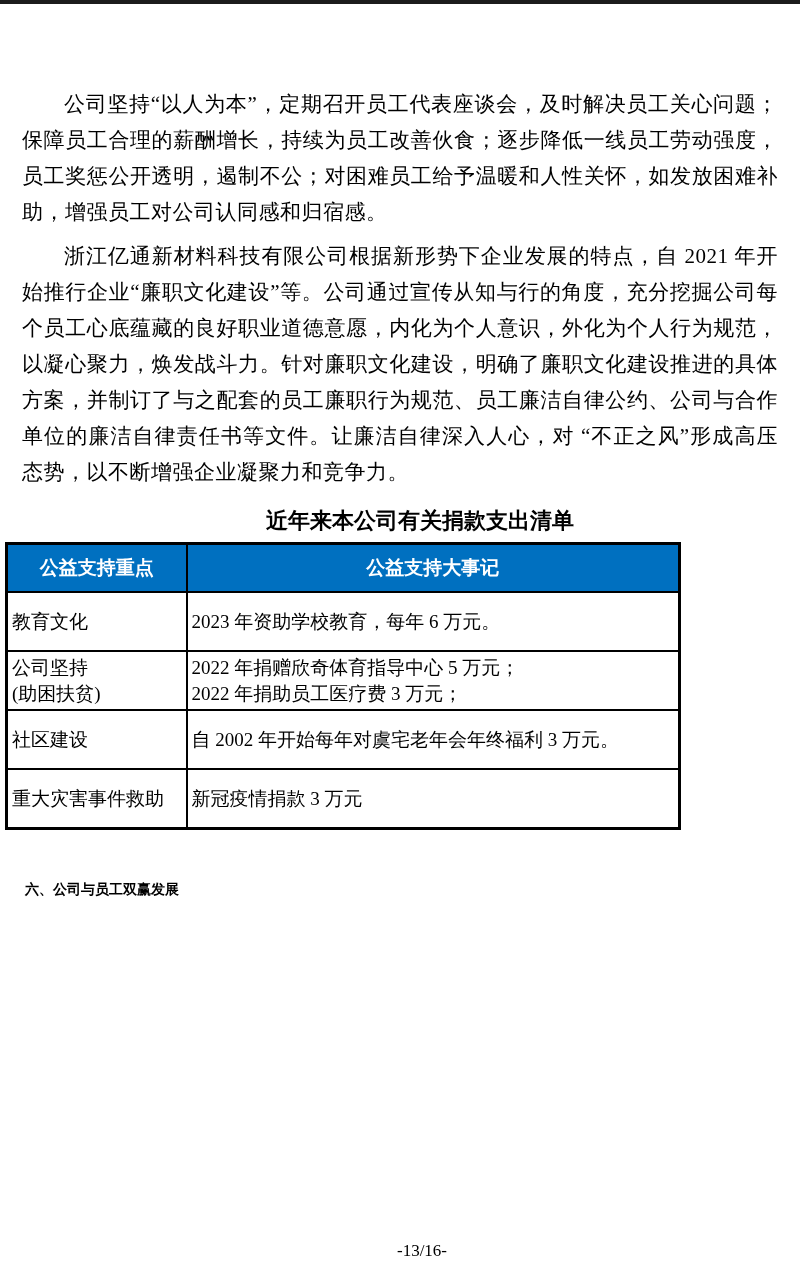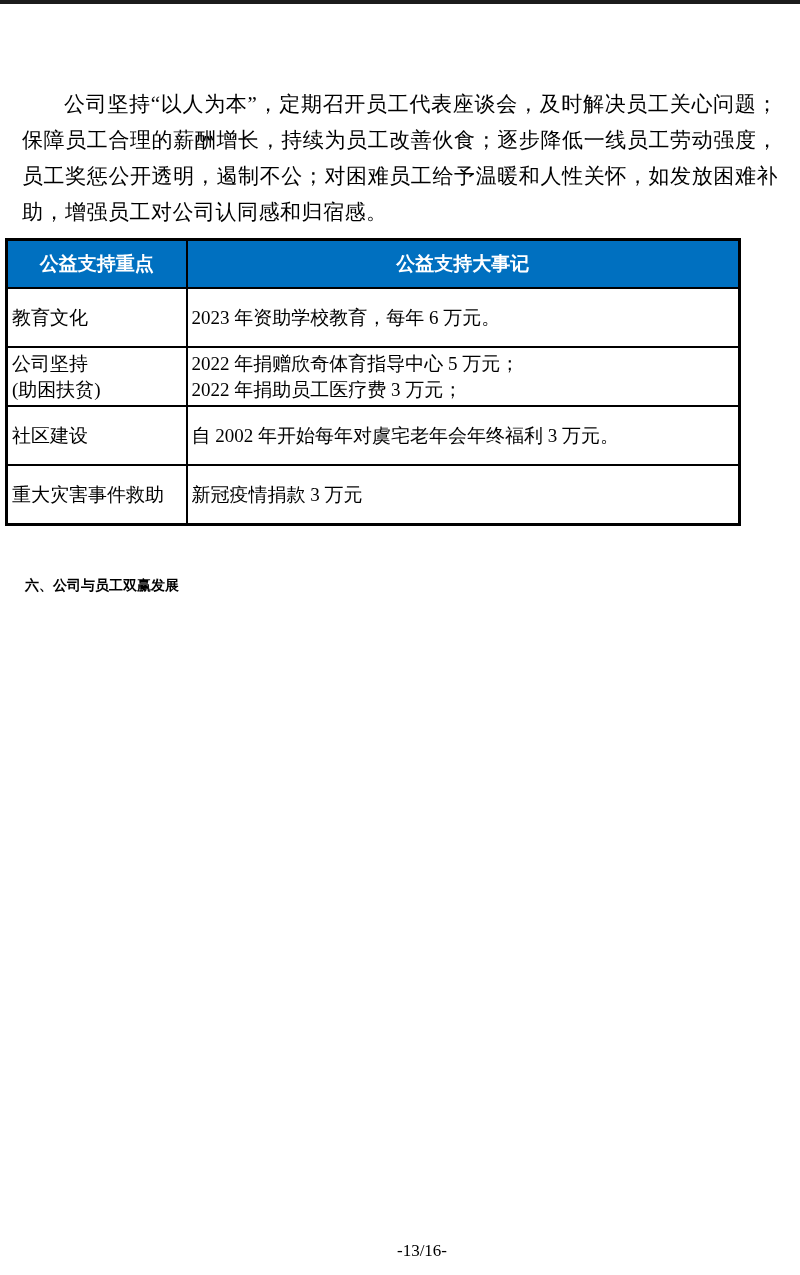--- a/index.html
+++ b/index.html
@@ -45,21 +45,21 @@
   .table-title {
     margin: 16px 0 6px 0;
     text-align: center;
     font-weight: bold;
     font-size: 22px;
     line-height: 30px;
     padding-left: 40px;
   }
   table.donation-table {
     border-collapse: collapse;
-    width: 736px;
+    width: 676px;
     margin-left: -9px;
     table-layout: fixed;
   }
   table.donation-table, table.donation-table th, table.donation-table td {
     border: 2px solid #000000;
   }
   table.donation-table { border-width: 3px; }
   table.donation-table th {
     background: #0070C0;
     color: #ffffff;
@@ -99,23 +99,25 @@
 </head>
 <body>
 
 <div class="page">
   <div class="top-rule"></div>
 
   <div class="content">
 
     <p class="body-para para-1">公司坚持“以人为本”，定期召开员工代表座谈会，及时解决员工关心问题；保障员工合理的薪酬增长，持续为员工改善伙食；逐步降低一线员工劳动强度，员工奖惩公开透明，遏制不公；对困难员工给予温暖和人性关怀，如发放困难补助，增强员工对公司认同感和归宿感。</p>
 
+    <p class="body-para">浙江亿通新材料科技有限公司根据新形势下企业发展的特点，自 2021 年开始推行企业“廉职文化建设”等。公司通过宣传从知与行的角度，充分挖掘公司每个员工心底蕴藏的良好职业道德意愿，内化为个人意识，外化为个人行为规范，以凝心聚力，焕发战斗力。针对廉职文化建设，明确了廉职文化建设推进的具体方案，并制订了与之配套的员工廉职行为规范、员工廉洁自律公约、公司与合作单位的廉洁自律责任书等文件。让廉洁自律深入人心，对 “不正之风”形成高压态势，以不断增强企业凝聚力和竞争力。</p>
 
 
 
+    <div class="table-title">近年来本公司有关捐款支出清单</div>
 
     <table class="donation-table">
       <colgroup>
         <col class="col-focus">
         <col>
       </colgroup>
       <thead>
         <tr>
           <th style="background: rgb(0, 112, 192);">公益支持重点</th>
           <th style="background: rgb(0, 112, 192);">公益支持大事记</th>

